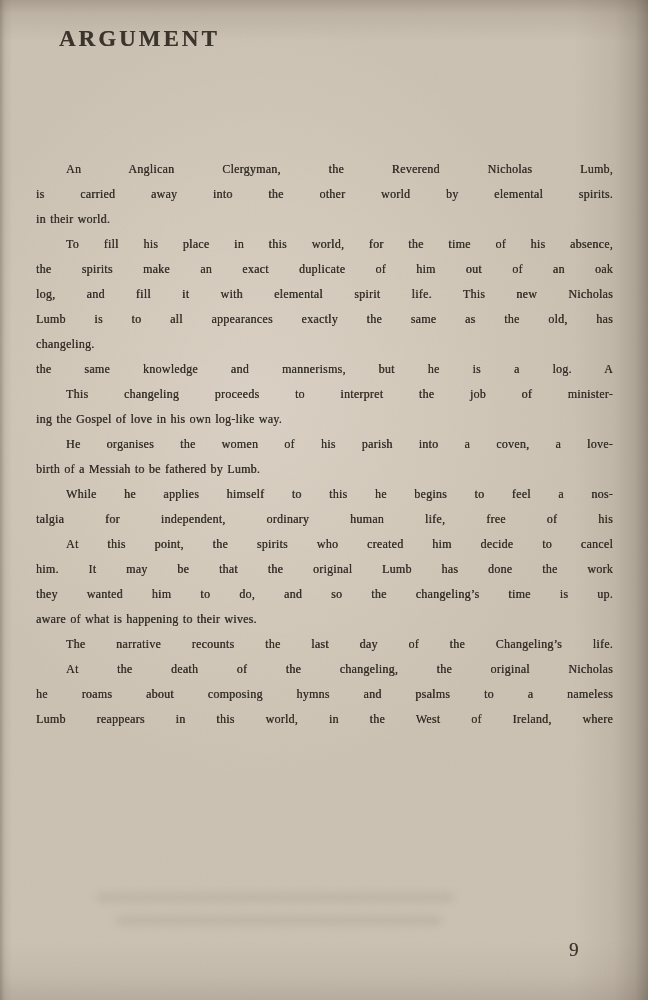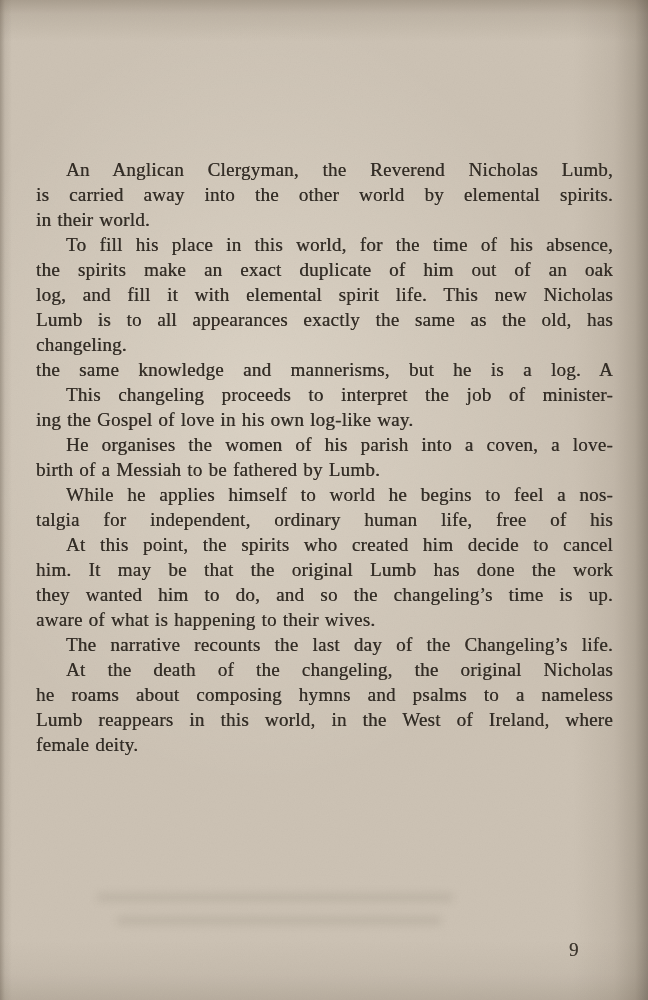--- a/index.html
+++ b/index.html
@@ -39,21 +39,21 @@
   }
   .bodytext {
     position: absolute;
     left: 36px;
     top: 157px;
     width: 577px;
   }
   .line {
     height: 25px;
     line-height: 25px;
-    font-size: 19px;
+    font-size: 12px;
     letter-spacing: 0.25px;
     word-spacing: 1px;
     text-align: justify;
     text-align-last: justify;
     white-space: normal;
     overflow: hidden;
     color: #332d26;
     text-shadow: 0.35px 0 0.2px rgba(46,40,33,0.75);
     font-family: Liberation Serif, serif;
   }
@@ -88,20 +88,21 @@
     mix-blend-mode: multiply;
     pointer-events: none;
     opacity: 0.55;
   }
 </style>
 </head>
 <body>
 
 <div class="page">
 
+  <div class="heading">ARGUMENT</div>
 
   <div class="bodytext">
       <div class="para">
         <div class="line indent">An Anglican Clergyman, the Reverend Nicholas Lumb,</div>
         <div class="line">is carried away into the other world by elemental spirits.</div>
         <div class="line last">in their world.</div>
       </div>
       <div class="para">
         <div class="line indent">To fill his place in this world, for the time of his absence,</div>
         <div class="line">the spirits make an exact duplicate of him out of an oak</div>
@@ -112,37 +113,36 @@
       </div>
       <div class="para">
         <div class="line indent">This changeling proceeds to interpret the job of minister-</div>
         <div class="line last">ing the Gospel of love in his own log-like way.</div>
       </div>
       <div class="para">
         <div class="line indent">He organises the women of his parish into a coven, a love-</div>
         <div class="line last">birth of a Messiah to be fathered by Lumb.</div>
       </div>
       <div class="para">
-        <div class="line indent">While he applies himself to world he begins to feel a nos-</div>
+        <div class="line indent">While he applies himself to this he begins to feel a nos-</div>
         <div class="line">talgia for independent, ordinary human life, free of his</div>
       </div>
       <div class="para">
         <div class="line indent">At this point, the spirits who created him decide to cancel</div>
         <div class="line">him. It may be that the original Lumb has done the work</div>
         <div class="line">they wanted him to do, and so the changeling’s time is up.</div>
         <div class="line last">aware of what is happening to their wives.</div>
       </div>
       <div class="para">
         <div class="line indent">The narrative recounts the last day of the Changeling’s life.</div>
       </div>
       <div class="para">
         <div class="line indent">At the death of the changeling, the original Nicholas</div>
         <div class="line">he roams about composing hymns and psalms to a nameless</div>
         <div class="line">Lumb reappears in this world, in the West of Ireland, where</div>
-        <div class="line last">female deity.</div>
       </div>
     </div>
 
   <div class="smudge s1"></div>
   <div class="smudge s2"></div>
 
   <div class="page-number">9</div>
 
   <svg class="grain" xmlns="http://www.w3.org/2000/svg">
     <filter id="paperNoise">

